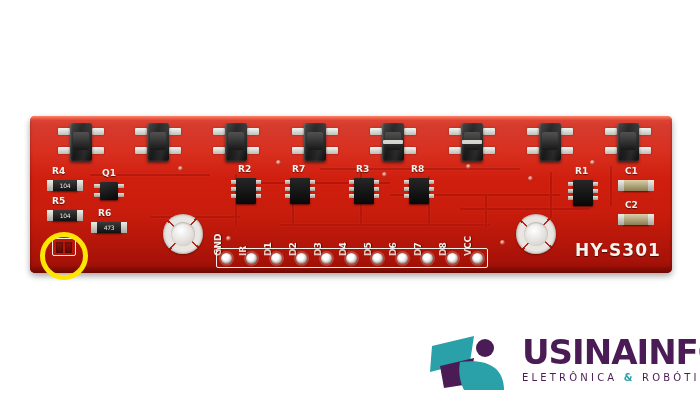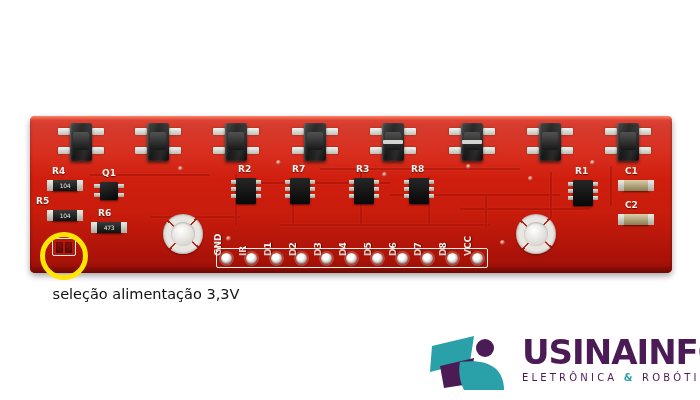--- a/index.html
+++ b/index.html
@@ -363,21 +363,21 @@
       <div class="ir-body">
           <div class="lens"></div>
         </div>
     </div>
 
     <div class="silk" style="left:22px; top:50px;">R4</div>
     <div class="smd-res" style="left:22px; top:64px;">
       <span>104</span>
     </div>
 
-    <div class="silk" style="left:6px; top:80px;text-align:center;">R5</div>
+    <div class="silk" style="left:22px; top:80px;text-align:center;">R5</div>
     <div class="smd-res" style="left:22px; top:94px;">
       <span>104</span>
     </div>
 
     <div class="silk" style="left:72px; top:52px;">Q1</div>
     <div class="transistor" style="left:70px; top:66px;">
       <div class="leg" style="left:-6px; top:2px;"></div>
       <div class="leg" style="left:-6px; top:11px;"></div>
       <div class="leg" style="right:-6px; top:2px;"></div>
       <div class="leg" style="right:-6px; top:11px;"></div>
@@ -442,20 +442,21 @@
       <div class="leg r" style="top:9px;"></div>
       <div class="leg r" style="top:16px;"></div>
     </div>
 
     <div class="silk" style="left:595px; top:50px;">C1</div>
     <div class="cap" style="left:593px; top:64px;"></div>
 
     <div class="silk" style="left:595px; top:84px;">C2</div>
     <div class="cap" style="left:593px; top:98px;"></div>
 
+    <div class="silk board-name" style="left:545px; top:124px;">HY-S301</div>
 
     <div class="mount-hole" style="left:133px; top:98px;">
       <div class="bore"></div>
     </div>
     <div class="mount-hole" style="left:486px; top:98px;">
       <div class="bore"></div>
     </div>
 
     <div class="silk pin-label" style="left:193px;  top:130px;">GND</div>
     <div class="silk pin-label" style="left:218px;  top:130px;">IR</div>
@@ -480,21 +481,20 @@
       <span class="pin-hole"></span>
       <span class="pin-hole"></span>
       <span class="pin-hole"></span>
       <span class="pin-hole"></span>
     </div>
   </div>
 
   <div id="pad-highlight"></div>
 
   <div id="caption">
-    <div>seleção alimentação 3,3V</div>
   </div>
 
   <div id="logo">
     <svg id="logo-mark" viewBox="0 0 86 60">
       <polygon points="2,14 44,4 40,30 0,40" fill="#2aa0a8"></polygon>
       <polygon points="10,34 44,26 40,52 14,56" fill="#4b1b55"></polygon>
       <path d="M30,30 C58,26 74,36 74,58 L34,58 C30,50 28,40 30,30 Z" fill="#2aa0a8"></path>
       <circle cx="55" cy="16" r="9" fill="#4b1b55"></circle>
     </svg>
     <div id="logo-text-wrap">

